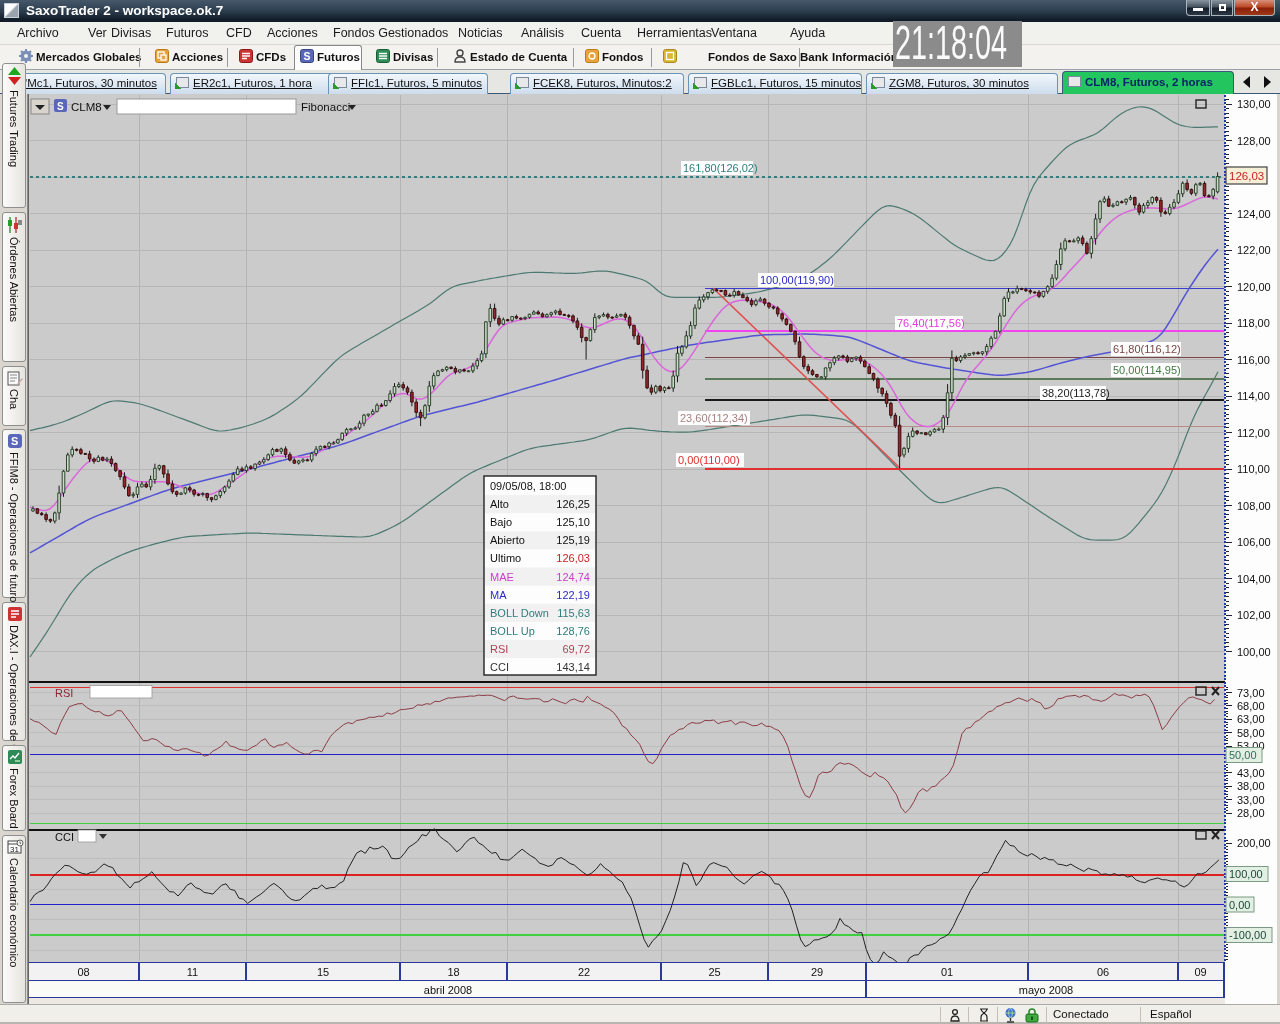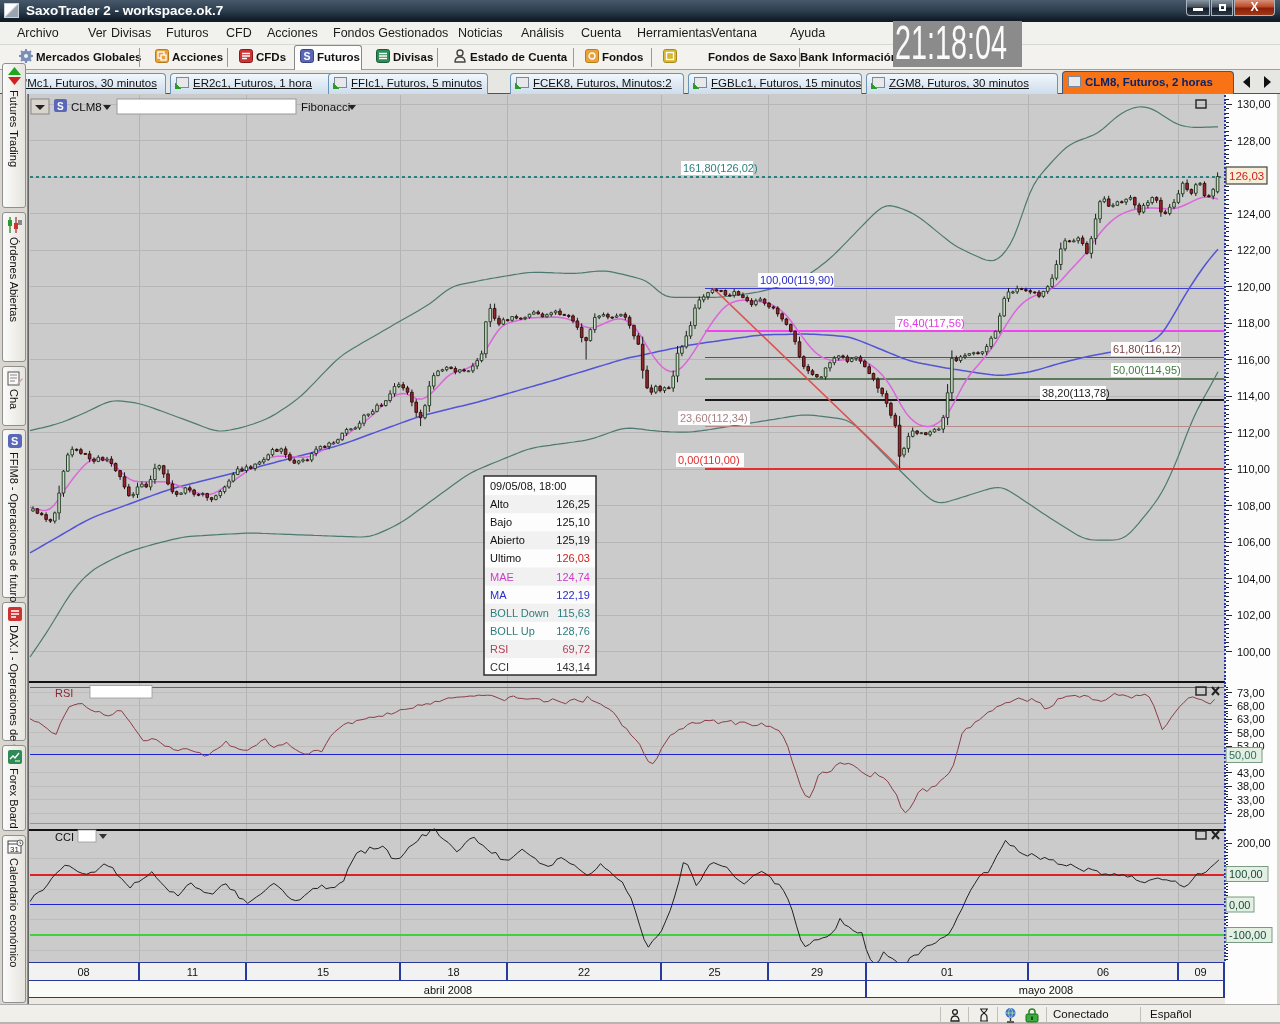--- a/index.html
+++ b/index.html
@@ -12,21 +12,21 @@
 #toolbar { position:absolute; left:0; top:45px; width:1280px; height:25px; background:#f3f2ef; border-bottom:1px solid #9aa0a8; }
 .tsep { position:absolute; top:3px; width:1px; height:19px; background:#9a9a9a; }
 .tico { position:absolute; top:4px; width:14px; height:14px; border-radius:2px; }
 .ttxt { position:absolute; top:6px; font-size:11.5px; color:#111;font-weight:bold; }
 #futtab { position:absolute; left:294px; top:0px; width:68px; height:25px; background:#fdfdfd; border:1px solid #888; border-bottom:none; border-radius:3px 3px 0 0; }
 #tabbar { position:absolute; left:0; top:70px; width:1280px; height:24px; background:#e6e6e3; border-bottom:1px solid #39587c; }
 .tab { position:absolute; top:3px; height:21px; background:linear-gradient(180deg,#f2f7fc,#cddcec); border:1px solid #6a93b8; border-bottom:none; border-radius:4px 4px 0 0; font-size:11.5px; color:#111; padding:3px 6px 0 22px; white-space:nowrap; overflow:hidden;text-decoration:underline; }
 .tab .wic { position:absolute; left:5px; top:3px; width:13px; height:11px; background:#e8e8ea; border:1px solid #7a8a9a; }
 .tab .wic:after { content:""; position:absolute; left:-2px; bottom:-2px; width:7px; height:6px; background:
  linear-gradient(45deg,#2a9a2a 50%,transparent 50%); }
-#acttab { position:absolute; left:1062px; top:1px; width:172px; height:23px; background:#f97316; border:1px solid #39587c; border-bottom:none; border-radius:4px 4px 0 0; font-size:11.5px; font-weight:bold; color:#0a246a; padding:4px 4px 0 22px; white-space:nowrap; }
+#acttab { position:absolute; left:1062px; top:1px; width:172px; height:23px; background:#22c55e; border:1px solid #39587c; border-bottom:none; border-radius:4px 4px 0 0; font-size:11.5px; font-weight:bold; color:#0a246a; padding:4px 4px 0 22px; white-space:nowrap; }
 #sidebar { position:absolute; left:0; top:94px; width:28px; height:910px; background:#d9d6cf; border-right:1px solid #8a8a8a; }
 .stab { position:absolute; left:2px; width:24px; background:linear-gradient(90deg,#fbfbfa,#e6e4de); border:1px solid #8f8f8f; border-radius:3px; }
 .stab .txt { position:absolute; left:5px; writing-mode:vertical-rl; font-size:11px; color:#111; white-space:nowrap; }
 .stab svg { position:absolute; left:4px; }
 #statusbar { position:absolute; left:0; top:1004px; width:1280px; height:20px; background:#f1efe9; border-top:1px solid #aaa; border-bottom:2px solid #b8b5ae; }
 #statusbar .stxt { position:absolute; top:3px; font-size:11.5px; color:#111; }
 .ssep { position:absolute; top:2px; width:1px; height:16px; background:#c2bfb8; }
 #clock { position:absolute; left:893px; top:21px; width:129px; height:46px; background:#8b8b8b; z-index:50; color:#fafafa; overflow:hidden; }
 #clock .digits { position:absolute; left:2px; top:-6px; font-size:48px; transform:scaleX(0.60); transform-origin:0 0; letter-spacing:0px; }
 </style></head>

